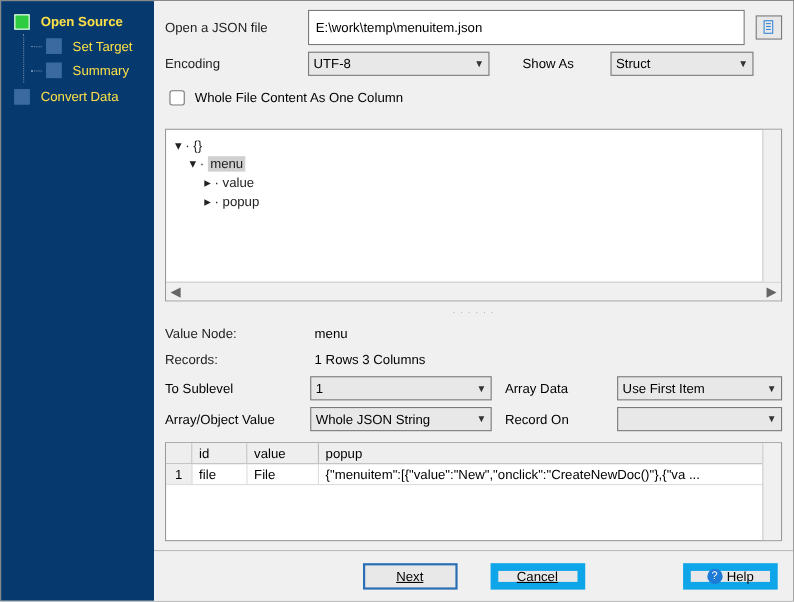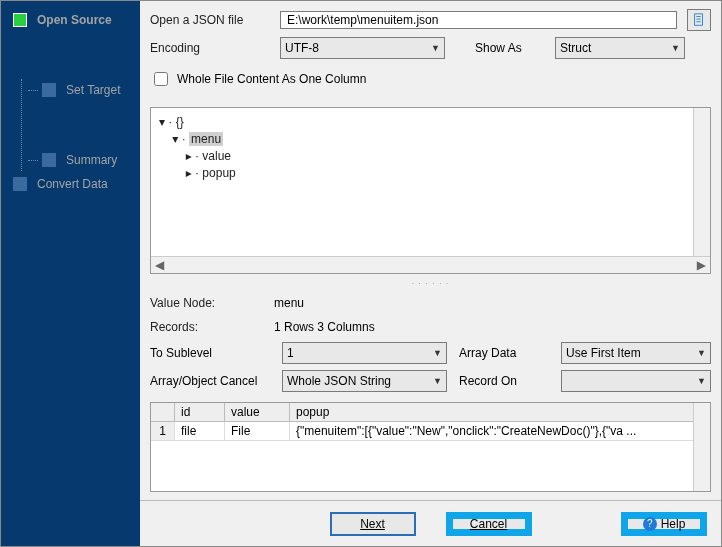--- a/index.html
+++ b/index.html
@@ -3,41 +3,41 @@
 <meta charset="utf-8">
 <style>
   * { box-sizing: border-box; font-family: "Segoe UI", Tahoma, sans-serif; font-size: 12px; }
   body { margin: 0; padding: 0; background: #fff; }
   .app { width: 722px; height: 547px; display: flex; border: 1px solid #888; }
   .sidebar { width: 165px; background: #063a6e; color: #fff; padding: 8px 0; }
   .step { display: flex; align-items: center; padding: 4px 8px 4px 12px; cursor: pointer; }
   .step .box { width: 14px; height: 14px; border: 1px solid #3a6aa0; background: #3a6aa0; margin-right: 10px; flex-shrink: 0; }
   .step.active .box { background: #2ecc40; border-color: #fff; }
   .step.active { font-weight: bold; }
-  .step .label { color: #a3a3a3; }
+  .step .label { color: #fde047; }
   .sub { margin-left: 20px; border-left: 1px dotted #6a8ab0; padding-left: 0; }
-  .sub .step { padding-left: 6px; margin-top: 48px; }
+  .sub .step { padding-left: 6px; }
   .connector { width: 10px; border-top: 1px dotted #6a8ab0; margin-right: 4px; }
   .main { flex: 1; display: flex; flex-direction: column; background: #f0f0f0; }
   .content { flex: 1; padding: 8px 10px; overflow: hidden; display: flex; flex-direction: column; gap: 6px; }
   .row { display: flex; align-items: center; gap: 10px; }
   .lbl { width: 120px; color: #222; }
-  .input { flex: 1; height: 18px; border: 1px solid #7a7a7a; background: #fff; padding: 2px 6px; }
+  .input { flex: 1; height: 32px; border: 1px solid #7a7a7a; background: #fff; padding: 2px 6px; }
   .iconbtn { width: 24px; height: 22px; border: 1px solid #7a7a7a; background: #e8e8e8; display: flex; align-items: center; justify-content: center; }
   .select { height: 22px; border: 1px solid #7a7a7a; background: #e8e8e8; padding: 2px 4px; display: flex; align-items: center; justify-content: space-between; }
   .select .caret { font-size: 9px; color: #333; }
   .chk { display: flex; align-items: center; gap: 6px; margin: 4px 0 12px 0; }
   .chk input { width: 14px; height: 14px; }
   .treebox { flex: 1; border: 1px solid #999; background: #fff; position: relative; min-height: 140px; display: flex; flex-direction: column; }
   .tree { padding: 6px 8px; flex: 1; overflow: auto; font-family: Consolas, monospace; font-size: 12px; color: #222; }
   .tree-line { white-space: pre; line-height: 17px; }
   .tree-sel { background: #d0d0d0; padding: 0 2px; }
   .treebox .hscroll { height: 17px; background: #f0f0f0; border-top: 1px solid #ccc; display: flex; justify-content: space-between; align-items: center; padding: 0 4px; font-size: 10px; color: #666; }
   .treebox .vscroll { position: absolute; right: 0; top: 0; bottom: 17px; width: 17px; background: #f0f0f0; border-left: 1px solid #ccc; }
-  .vnrow { display: flex; gap: 4px; margin-top: 4px; font-size: 12px; }
+  .vnrow { display: flex; gap: 16px; margin-top: 4px; font-size: 12px; }
   .vnrow .l { width: 120px; color: #222; }
   .gridarea { display: grid; grid-template-columns: 120px 165px 90px 150px; gap: 6px 12px; align-items: center; margin-top: 2px; }
   .gridarea .select { width: 100%; }
   .tablebox { border: 1px solid #999; background: #fff; height: 90px; margin-top: 4px; position: relative; display: flex; flex-direction: column; }
   .tablebox .vscroll { position: absolute; right: 0; top: 0; bottom: 0; width: 17px; background: #f0f0f0; border-left: 1px solid #ccc; }
   .thead { display: flex; background: #f4f4f4; border-bottom: 1px solid #bbb; }
   .th { border-right: 1px solid #bbb; padding: 2px 6px; background: #eee; }
   .trow { display: flex; border-bottom: 1px solid #ddd; }
   .td { border-right: 1px solid #ddd; padding: 2px 6px; overflow: hidden; white-space: nowrap; text-overflow: ellipsis; }
   .c0 { width: 24px; text-align: center; }
@@ -143,21 +143,21 @@
         <div class="select">
           <span>1</span>
           <span class="caret">▼</span>
         </div>
         <span>Array Data</span>
         <div class="select">
           <span>Use First Item</span>
           <span class="caret">▼</span>
         </div>
 
-        <span>Array/Object Cancel</span>
+        <span>Array/Object Value</span>
         <div class="select">
           <span>Whole JSON String</span>
           <span class="caret">▼</span>
         </div>
         <span>Record On</span>
         <div class="select">
           <span></span>
           <span class="caret">▼</span>
         </div>
       </div>

